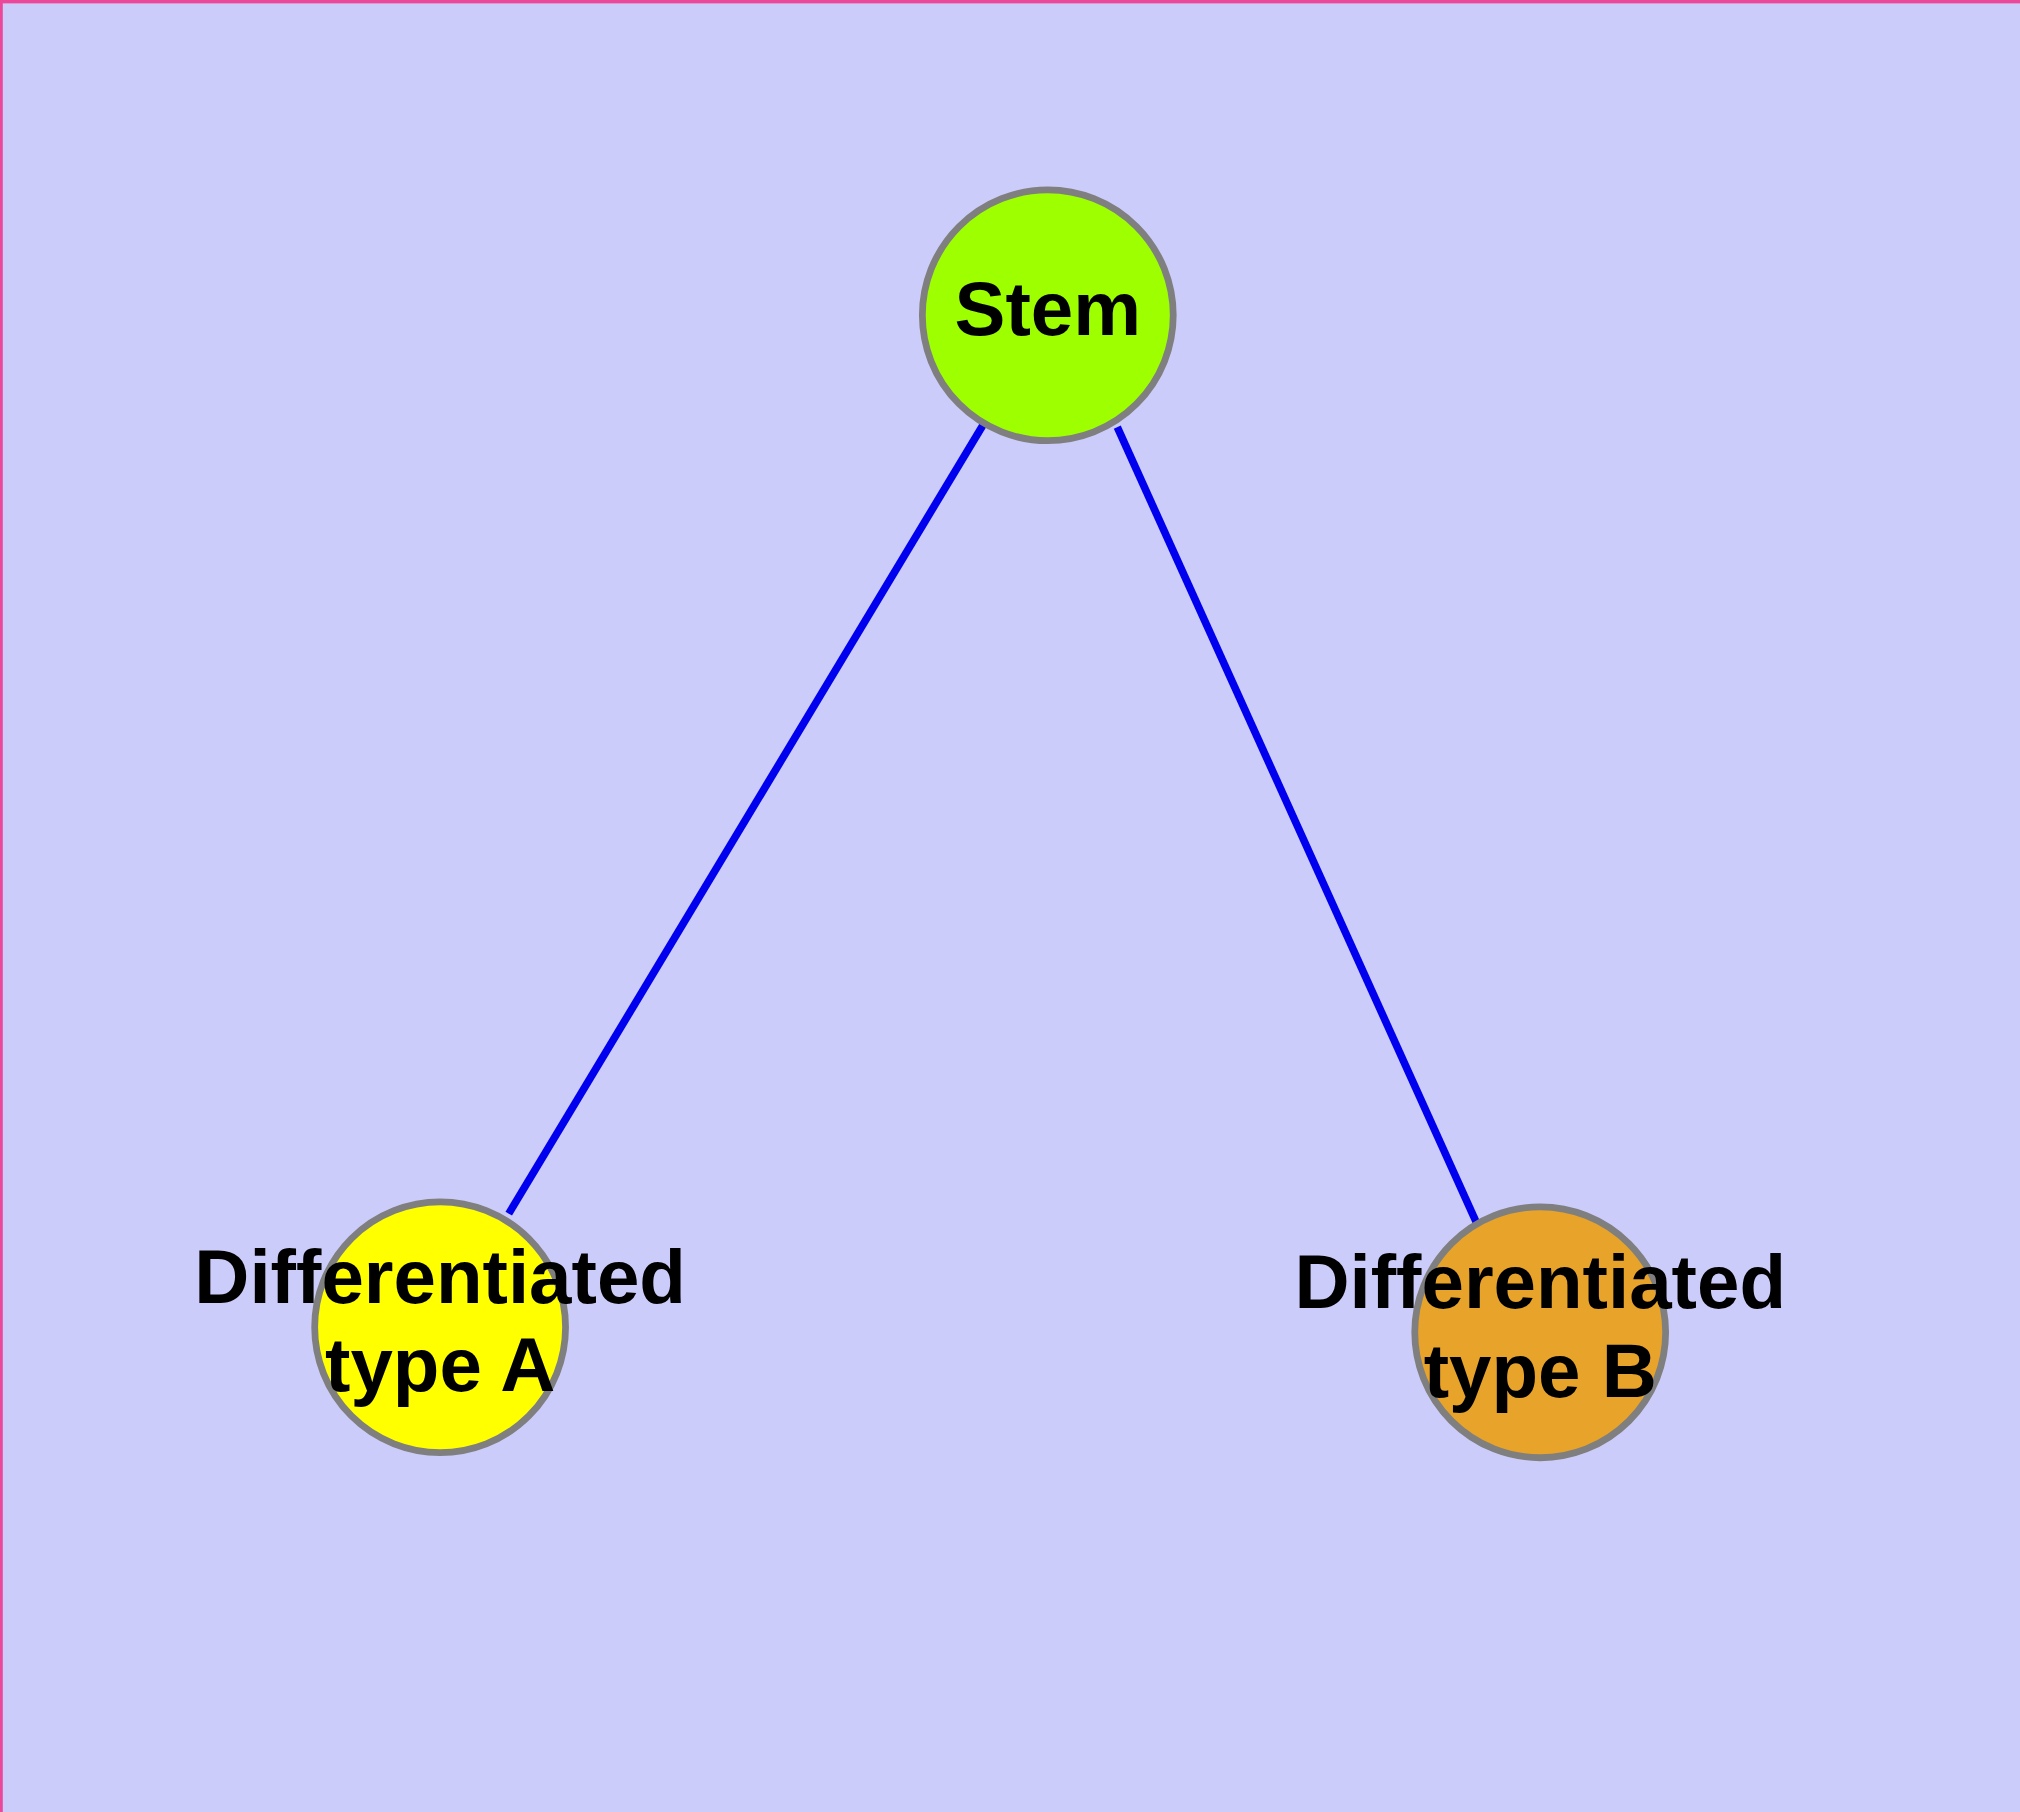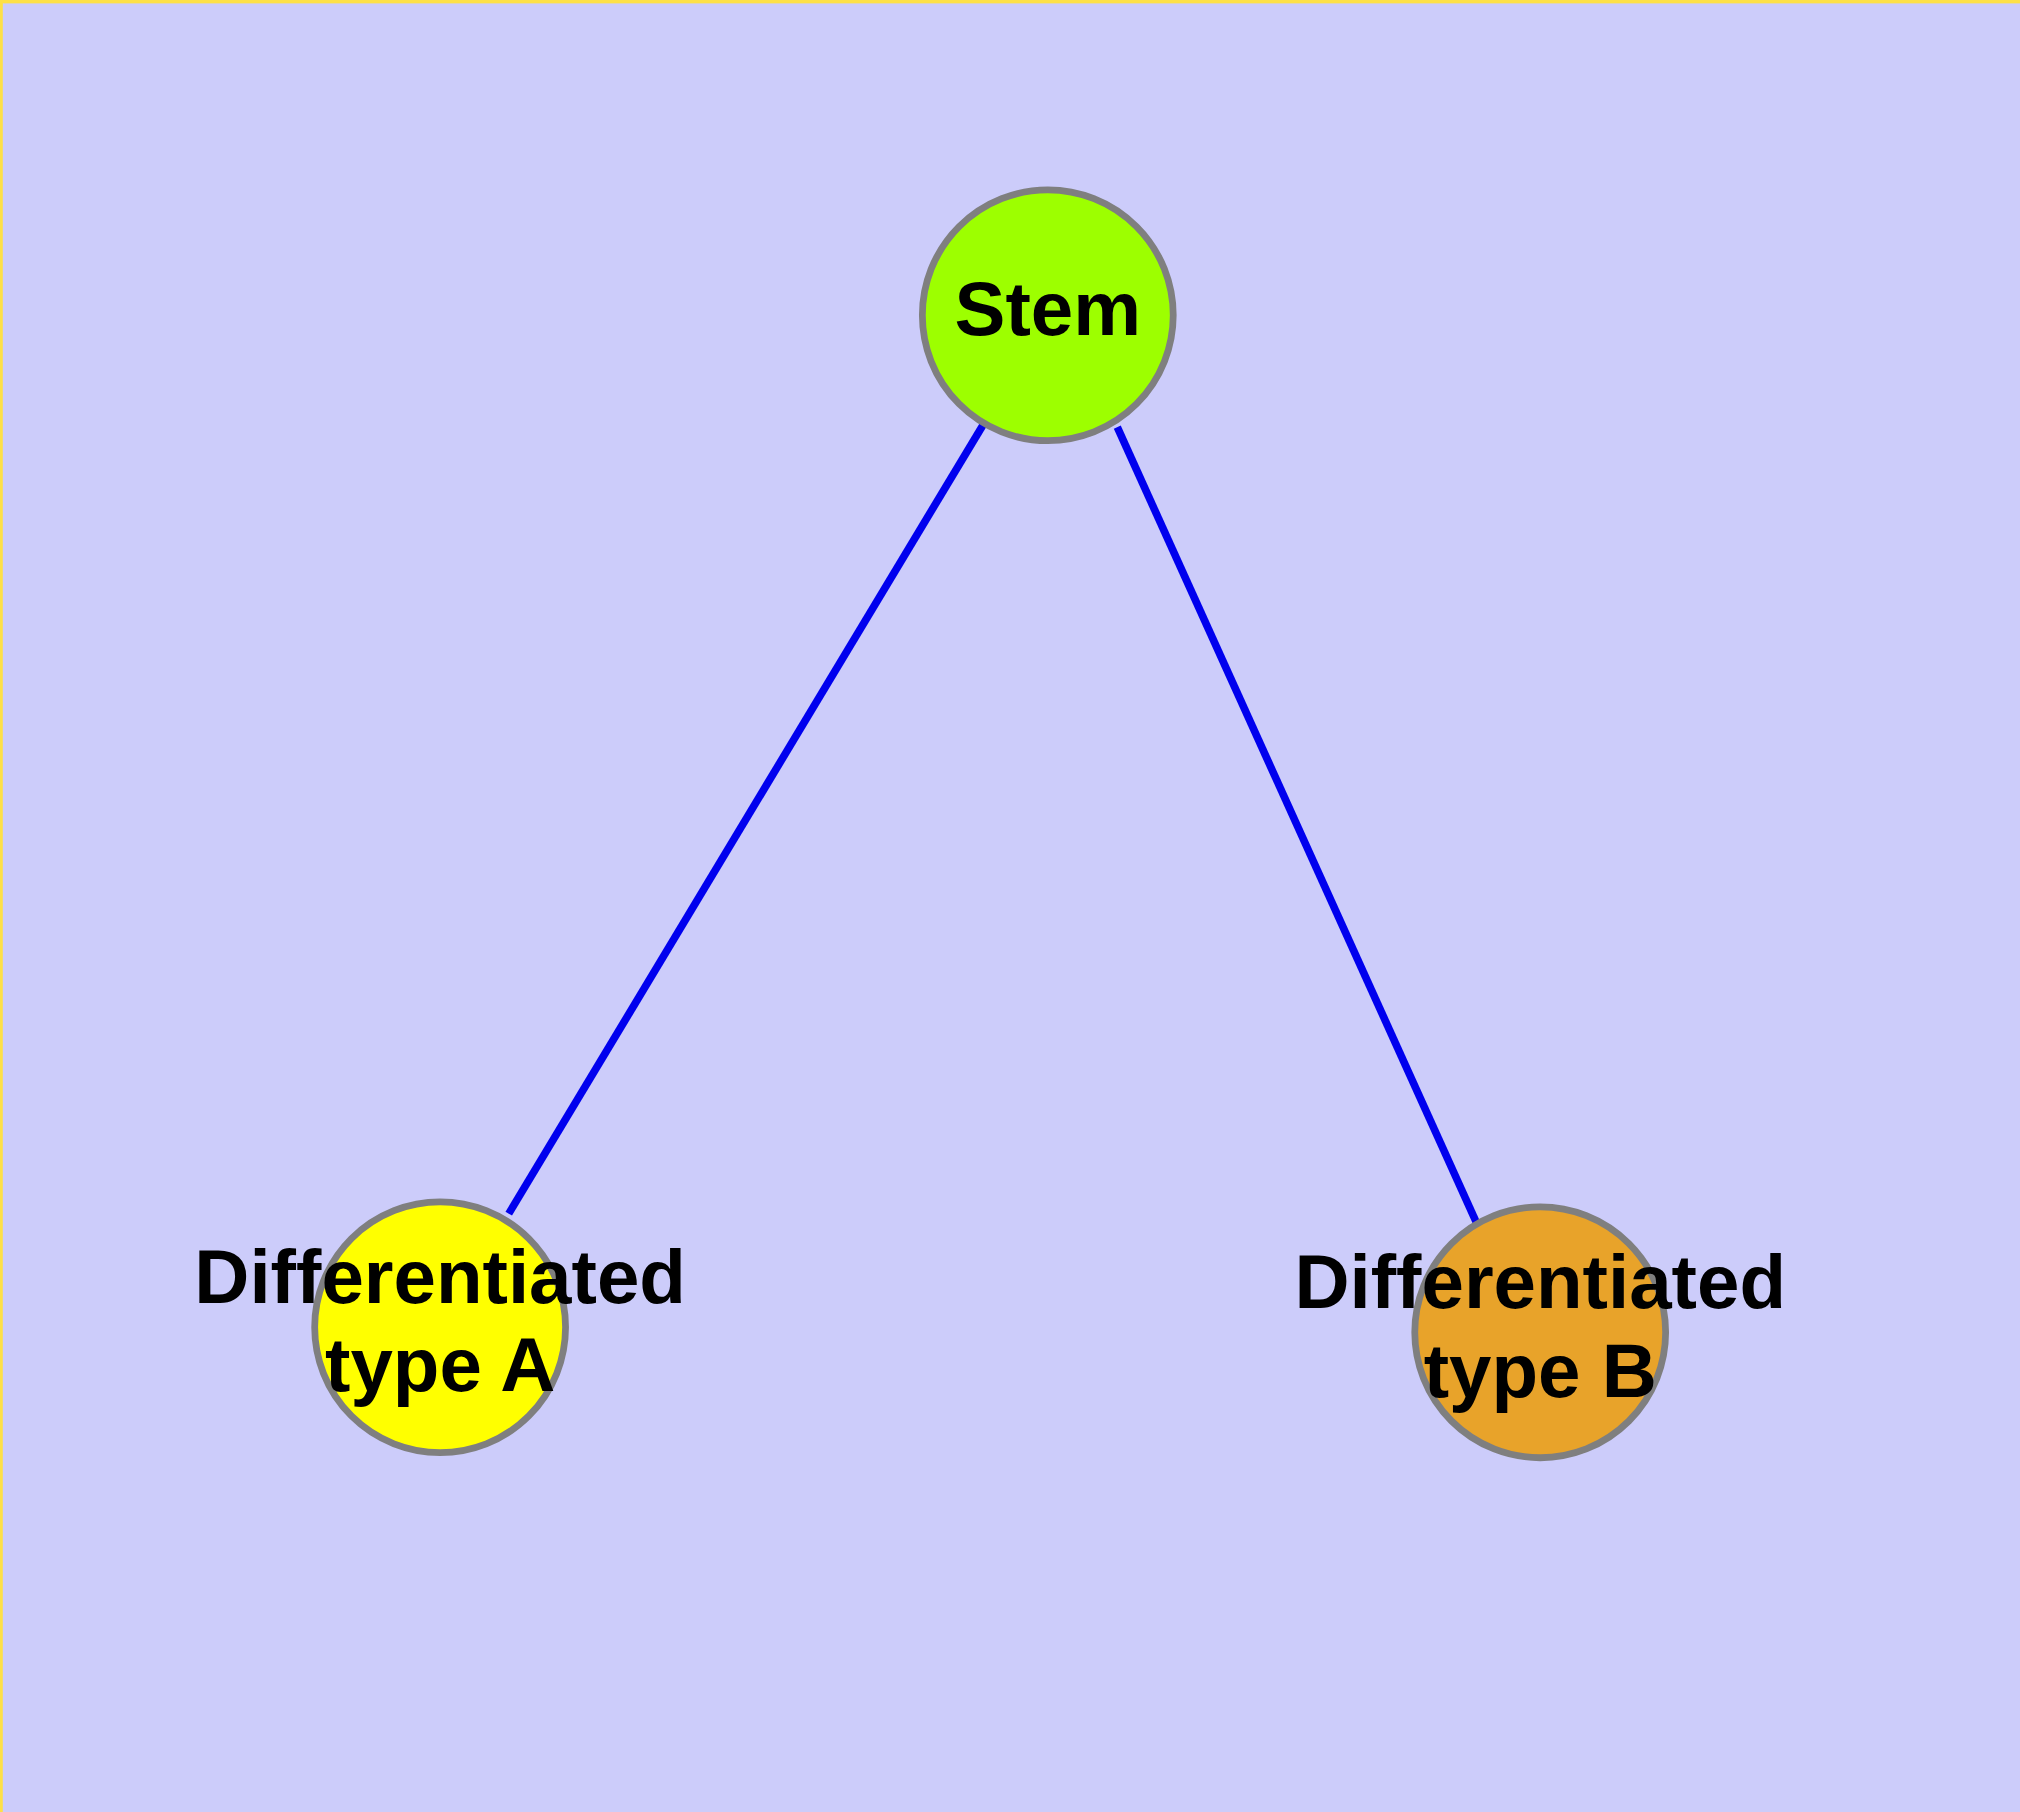--- a/index.html
+++ b/index.html
@@ -29,21 +29,21 @@
     font-size: 90px;
     fill: #000000;
     text-anchor: middle;
     dominant-baseline: middle;
     paint-order: normal;
   }
 </style>
 </head>
 <body>
 
-<div id="canvas" style="width: 2021px; height: 1812px; background: #fde047;">
+<div id="canvas" style="width: 2021px; height: 1812px; background: #ec4899;">
   <svg id="graph-svg" viewBox="0 0 2384 2138">
 
     <rect id="bg-rect" x="3" y="4" width="2381" height="2134" fill="#ccccfa"></rect>
 
     <g id="edges-layer">
         <line x1="1161" y1="499" x2="600" y2="1432" stroke="#0000ee" stroke-width="9" stroke-linecap="butt"></line>
         <line x1="1318" y1="504" x2="1742" y2="1443" stroke="#0000ee" stroke-width="9" stroke-linecap="butt"></line>
       </g>
 
     <g id="nodes-layer">

